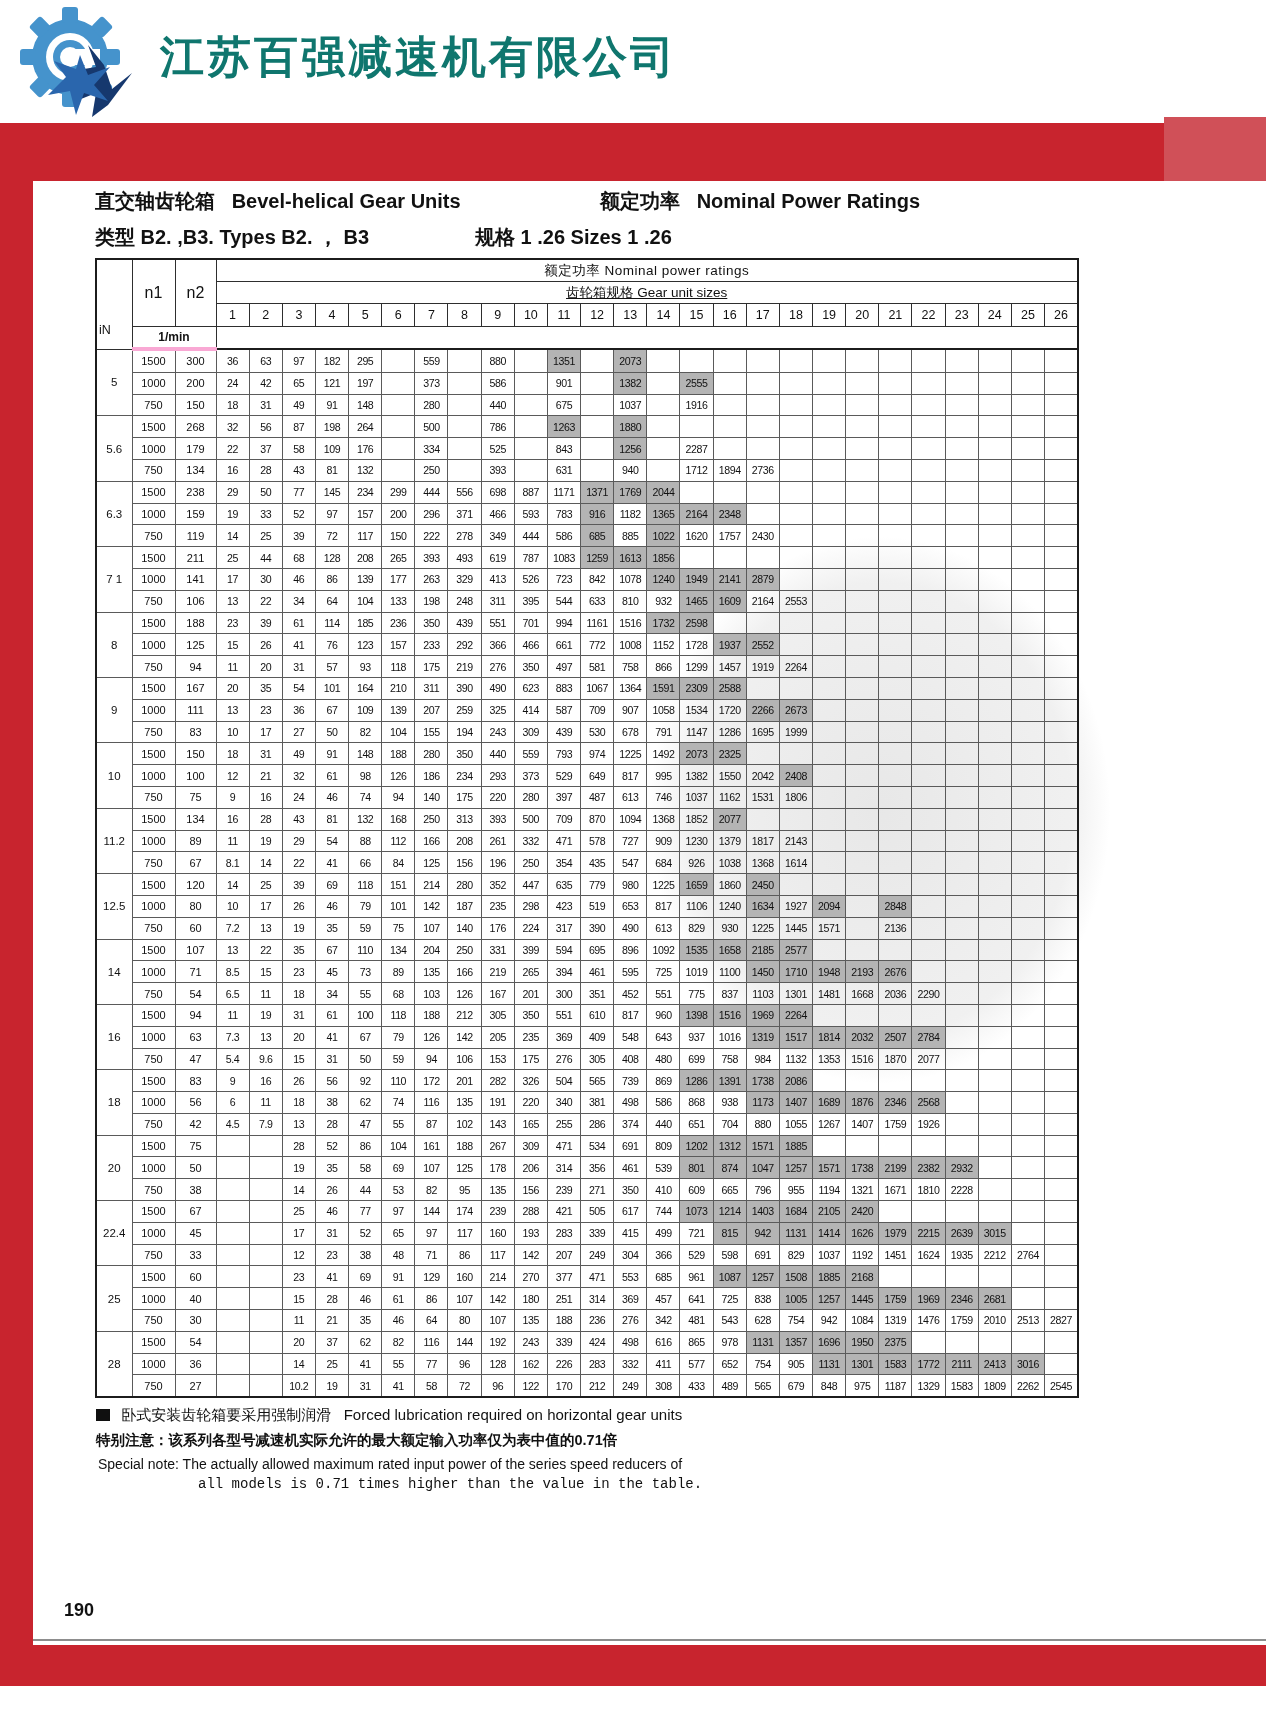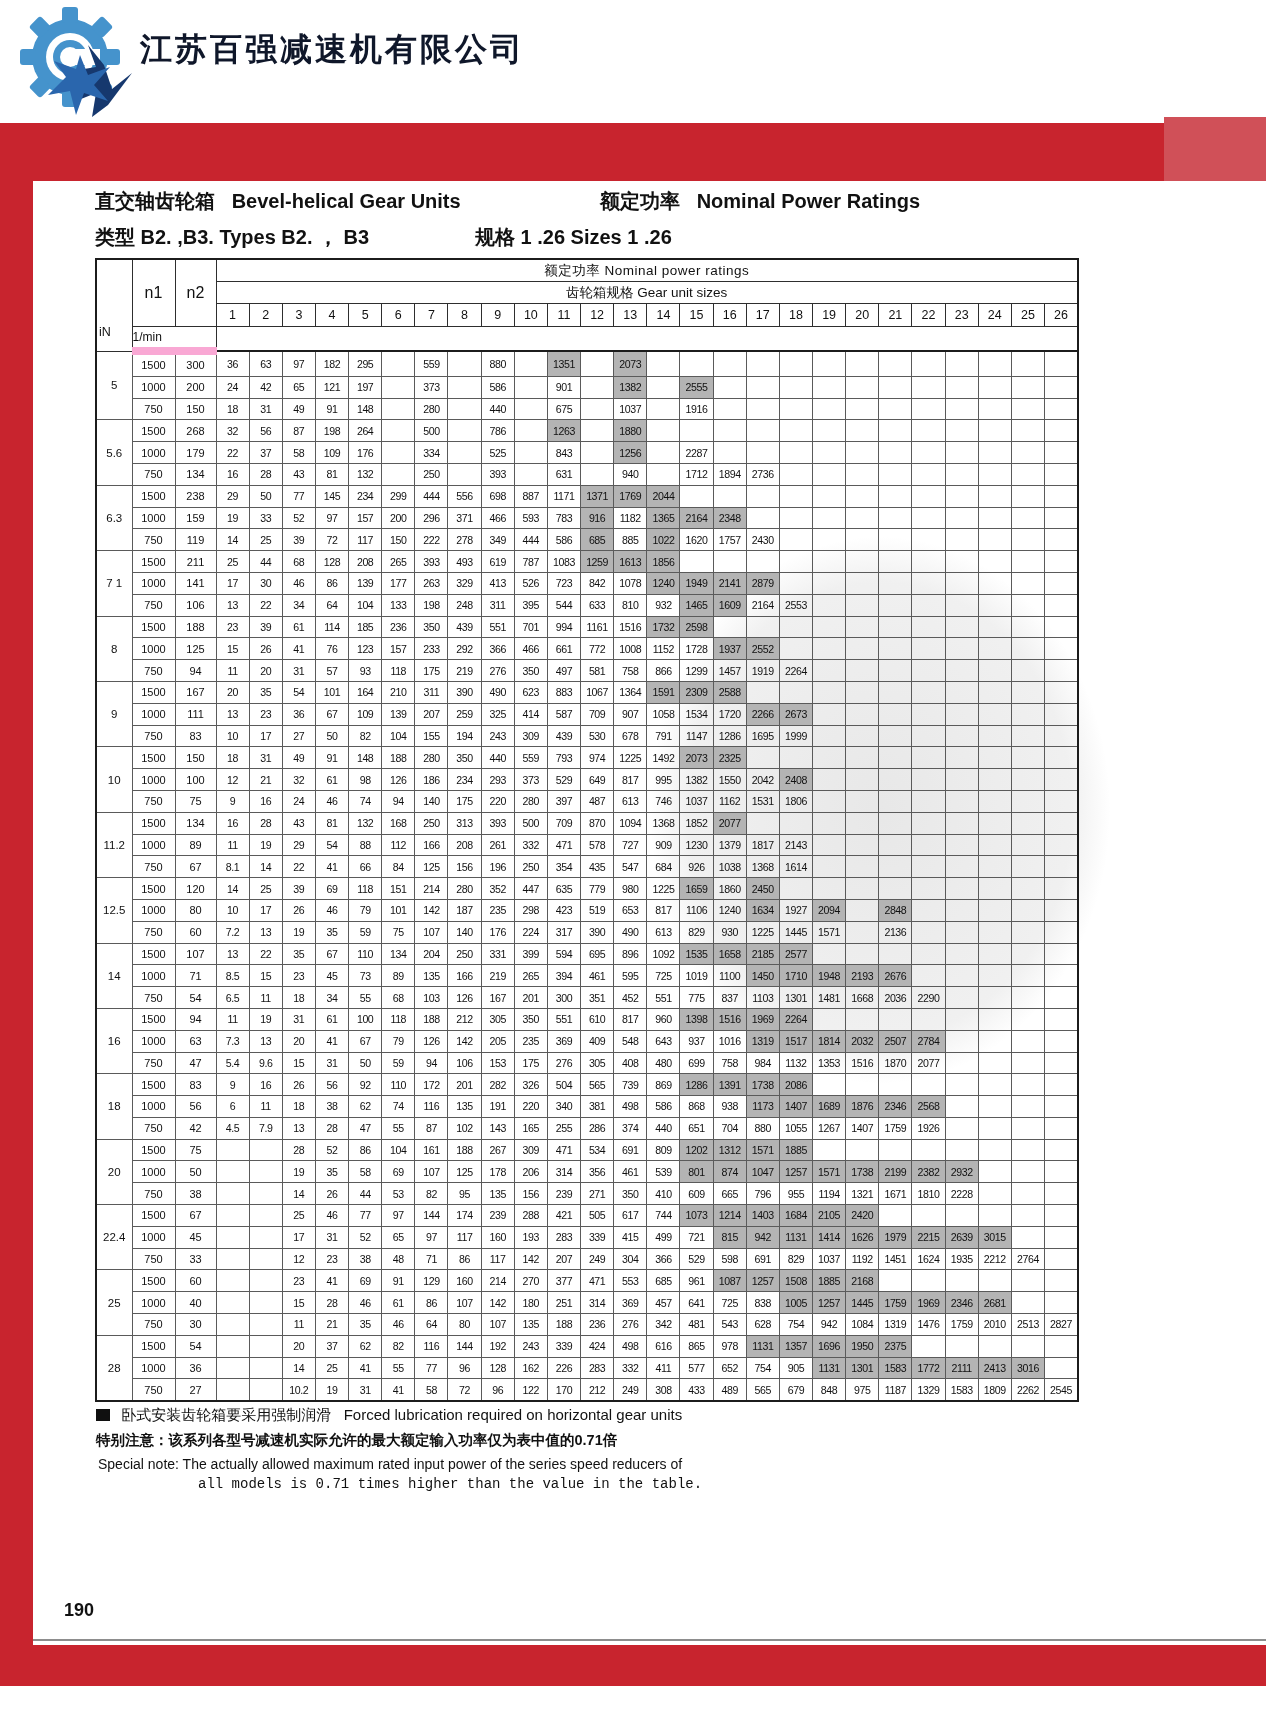--- a/index.html
+++ b/index.html
@@ -4,22 +4,22 @@
 <style>
   html,body{margin:0;padding:0;}
   body{
     width:1266px;height:1719px;position:relative;background:#ffffff;
     font-family:"Liberation Sans","DejaVu Sans",sans-serif;color:#111;
     overflow:hidden;
   }
   
   .logo{position:absolute;left:12px;top:5px;width:134px;height:118px;}
   .company-name{
-    position:absolute;left:140px;top:28px;font-size:32px;font-weight:700;
-    letter-spacing:3px;color:#0f172a;white-space:nowrap;
+    position:absolute;left:160px;top:28px;font-size:44px;font-weight:700;
+    letter-spacing:3px;color:#0f766e;white-space:nowrap;
   }
   .top-banner{position:absolute;left:0;top:123px;width:1266px;height:58px;background:#c8242e;}
   .banner-right{position:absolute;right:0;top:-6px;width:102px;height:64px;background:#d05058;}
   .left-stripe{position:absolute;left:0;top:181px;width:33px;height:1466px;background:#c8242e;}
   .bottom-bar{position:absolute;left:0;top:1645px;width:1266px;height:41px;background:#c8242e;}
   .page-rule{position:absolute;left:33px;top:1639px;width:1233px;height:2px;background:#8d8d8d;}
   .page-number{position:absolute;left:64px;top:1600px;font-size:18px;font-weight:700;}
 
   
   .title-row1{position:absolute;left:95px;top:188px;width:1080px;font-size:20px;font-weight:600;white-space:nowrap;}
@@ -33,23 +33,23 @@
     position:absolute;left:560px;top:430px;width:640px;height:760px;border-radius:50%;
     background:radial-gradient(closest-side,rgba(110,110,110,0.16),rgba(110,110,110,0.10) 60%,rgba(110,110,110,0) 72%);
     z-index:0;
   }
   
   .table-wrap{position:absolute;left:95px;top:258px;z-index:1;}
   table{border-collapse:collapse;table-layout:fixed;width:982px;border:2px solid #1c1c1c;background:transparent;}
   th,td{border:1px solid #5a5a5a;padding:0;margin:0;overflow:hidden;white-space:nowrap;}
   thead th{font-weight:400;border-color:#2e2e2e;}
   .h-title{height:21px;font-size:13.5px;letter-spacing:0.5px;}
-  .h-sizes{height:21px;font-size:13.5px;}
+  .h-sizes{height:21px;font-size:13.5px;text-decoration:underline;}
   .h-num{height:22px;font-size:12.5px;text-align:center;}
-  .h-unit{height:20px;font-size:12px;text-align:left;border-bottom:8px solid #f9a8d4;}
+  .h-unit{height:20px;font-size:12px;text-align:center;border-bottom:4px solid #f9a8d4;font-weight:bold;}
   .h-blank{border-bottom:2px solid #1c1c1c;}
   .h-in{vertical-align:bottom;text-align:left;font-size:12.5px;padding:12px 2px;}
   .h-n{font-size:16px;text-align:center;}
   tbody td{height:20.8px;text-align:center;font-size:11px;}
   td.ratio{font-size:11.5px;}
   td.n{font-size:11px;}
   td.v{font-size:10.6px;letter-spacing:-0.4px;}
   td.shaded{background:#b4b4b4;}
   tr.gstart td{border-top:1.8px solid #161616;}
 

